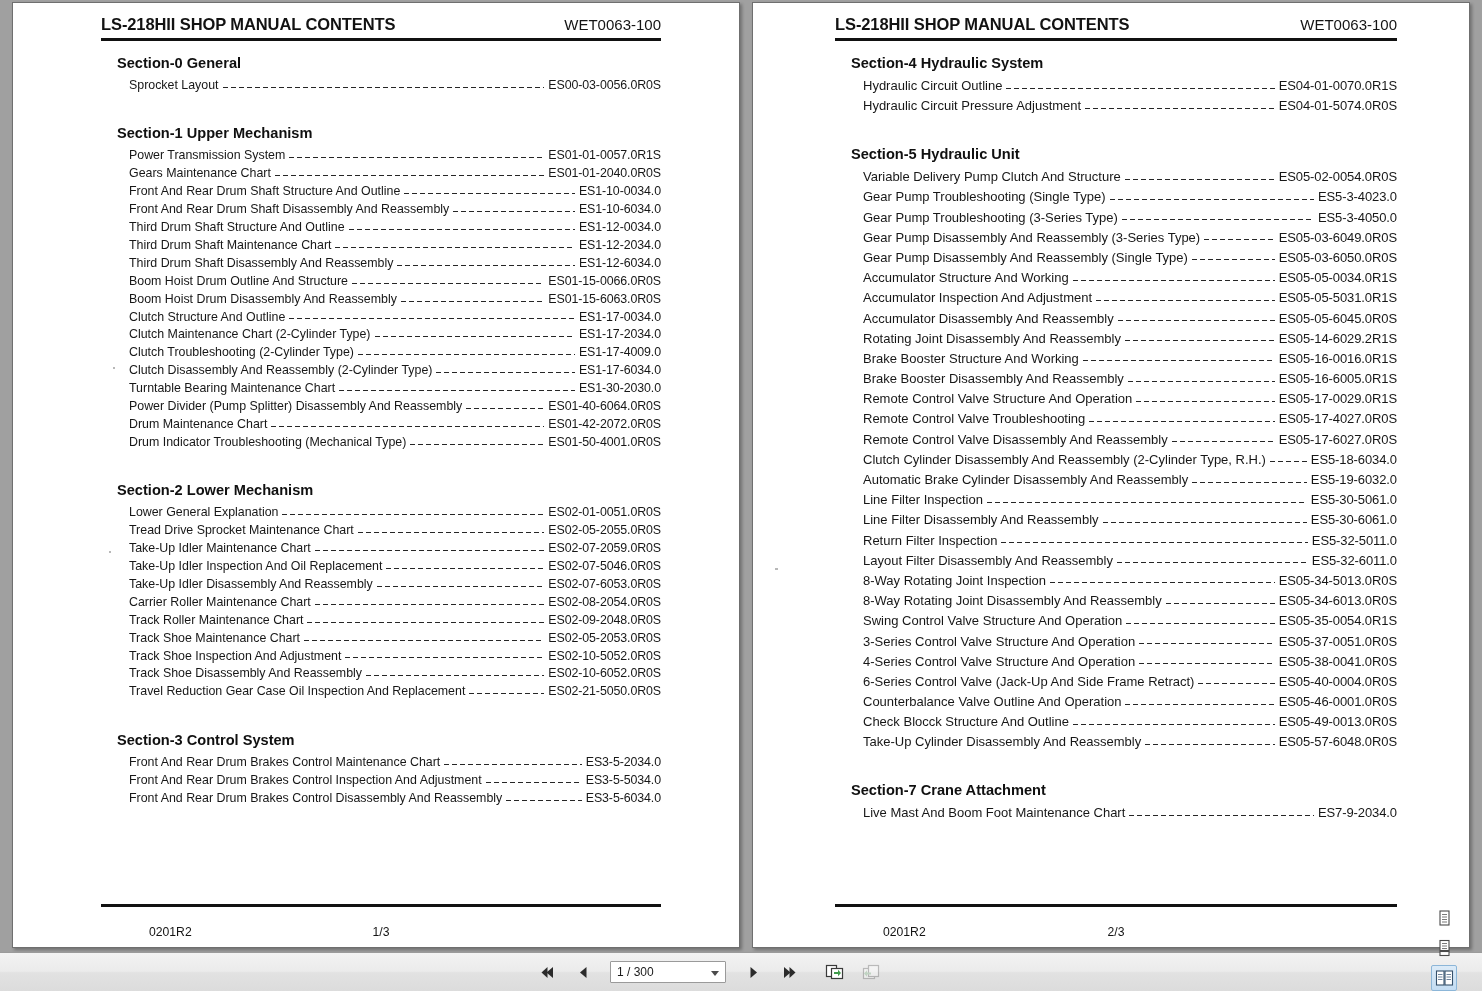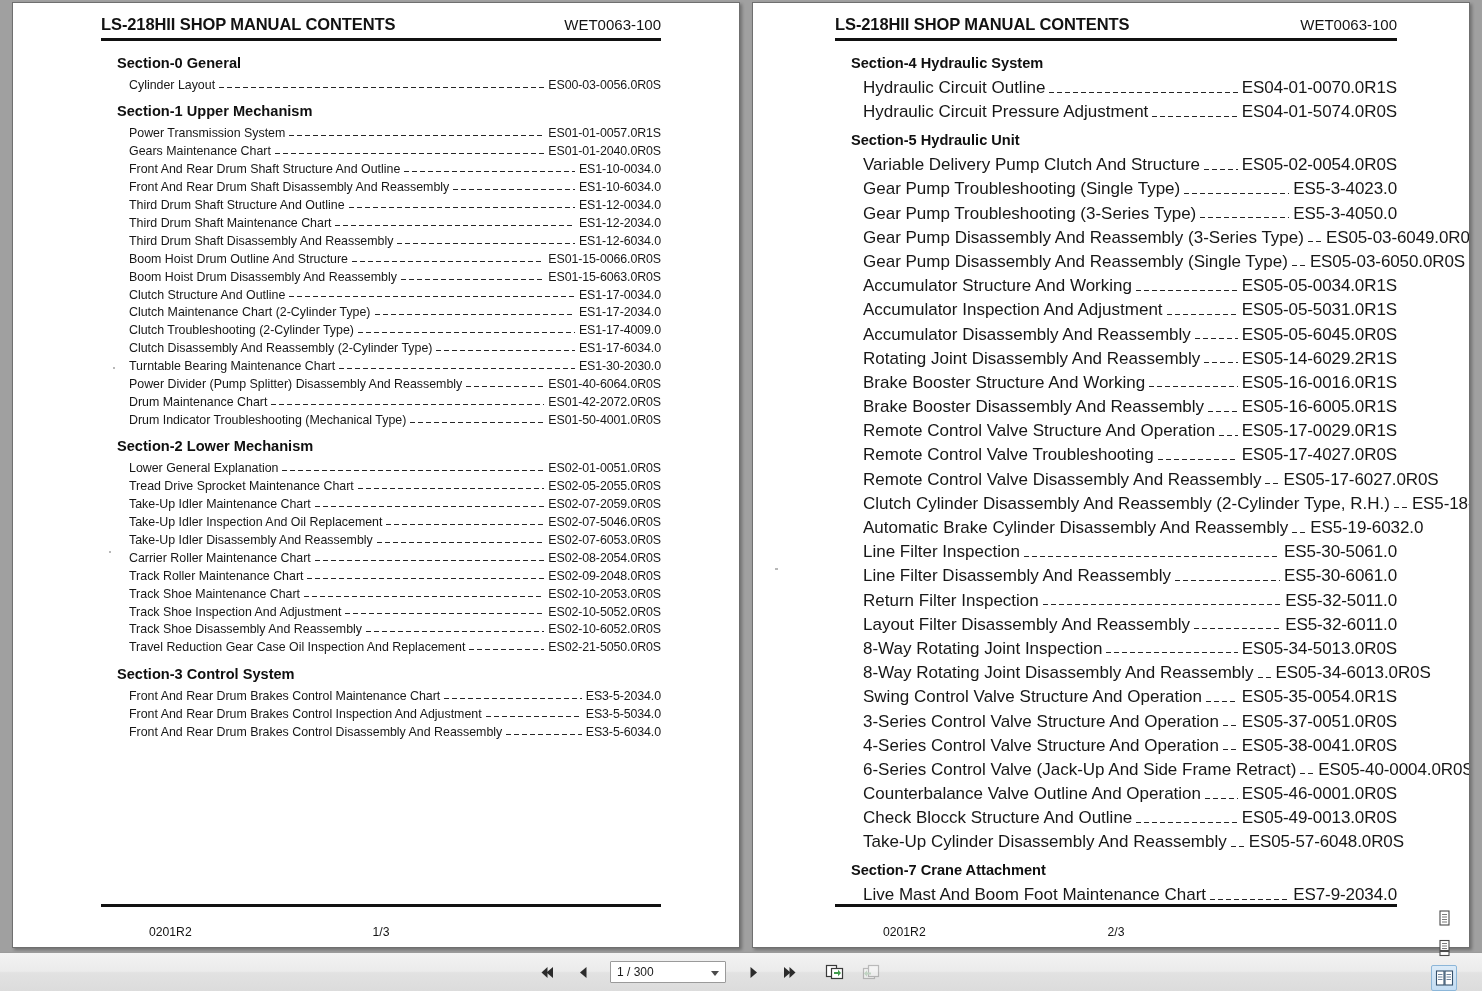--- a/index.html
+++ b/index.html
@@ -85,21 +85,21 @@
   }
   .left .toc  { margin-left: 88px; margin-right: 78px; }
   .right .toc { margin-left: 82px; margin-right: 72px; }
 
   .section-title {
     font-size: 14.6px;
     font-weight: bold;
     color: #101010;
     margin: 0 0 8px 16px;
   }
-  .section-block + .section-block { margin-top: 12px; }
+  .section-block + .section-block { margin-top: 34px; }
 
   .toc-row {
     display: flex;
     align-items: flex-end;
     margin-left: 28px;
     margin-bottom: 5.5px;
     font-size: 12.4px;
     color: #171717;
     line-height: 1.0;
     white-space: nowrap;
@@ -110,21 +110,21 @@
     margin: 0 4px 3.5px 4px;
     min-width: 14px;
     height: 1px;
     background-image: linear-gradient(to right, #262626 0 5px, transparent 5px 8px);
     background-size: 8px 1px;
     background-repeat: repeat-x;
   }
   .toc-code { flex: 0 0 auto; letter-spacing: -0.1px; }
 
   
-  .right .toc-row { margin-bottom: 7.2px; font-size: 17px; }
+  .right .toc-row { margin-bottom: 7.2px; font-size: 13px; }
   .right .section-title { font-size: 14.6px; }
 
   
   .foot-rule {
     position: absolute;
     height: 3px;
     background: #111;
     bottom: 52px;
   }
   .left .foot-rule  { left: 88px; right: 78px; }
@@ -245,21 +245,21 @@
       <div class="page-inner">
         <div class="doc-head">
           <div class="doc-title">LS-218HII SHOP MANUAL CONTENTS</div>
           <div class="doc-code">WET0063-100</div>
         </div>
         <div class="head-rule"></div>
         <div class="toc">
             <div class="section-block">
               <div class="section-title">Section-0 General</div>
               <div class="toc-row">
-                <span class="toc-label">Cylinder Layout</span>
+                <span class="toc-label">Sprocket Layout</span>
                 <span class="toc-dots"></span>
                 <span class="toc-code">ES00-03-0056.0R0S</span>
               </div>
             </div>
             <div class="section-block">
               <div class="section-title">Section-1 Upper Mechanism</div>
               <div class="toc-row">
                 <span class="toc-label">Power Transmission System</span>
                 <span class="toc-dots"></span>
                 <span class="toc-code">ES01-01-0057.0R1S</span>
@@ -378,21 +378,21 @@
                 <span class="toc-code">ES02-08-2054.0R0S</span>
               </div>
               <div class="toc-row">
                 <span class="toc-label">Track Roller Maintenance Chart</span>
                 <span class="toc-dots"></span>
                 <span class="toc-code">ES02-09-2048.0R0S</span>
               </div>
               <div class="toc-row">
                 <span class="toc-label">Track Shoe Maintenance Chart</span>
                 <span class="toc-dots"></span>
-                <span class="toc-code">ES02-10-2053.0R0S</span>
+                <span class="toc-code">ES02-05-2053.0R0S</span>
               </div>
               <div class="toc-row">
                 <span class="toc-label">Track Shoe Inspection And Adjustment</span>
                 <span class="toc-dots"></span>
                 <span class="toc-code">ES02-10-5052.0R0S</span>
               </div>
               <div class="toc-row">
                 <span class="toc-label">Track Shoe Disassembly And Reassembly</span>
                 <span class="toc-dots"></span>
                 <span class="toc-code">ES02-10-6052.0R0S</span>

